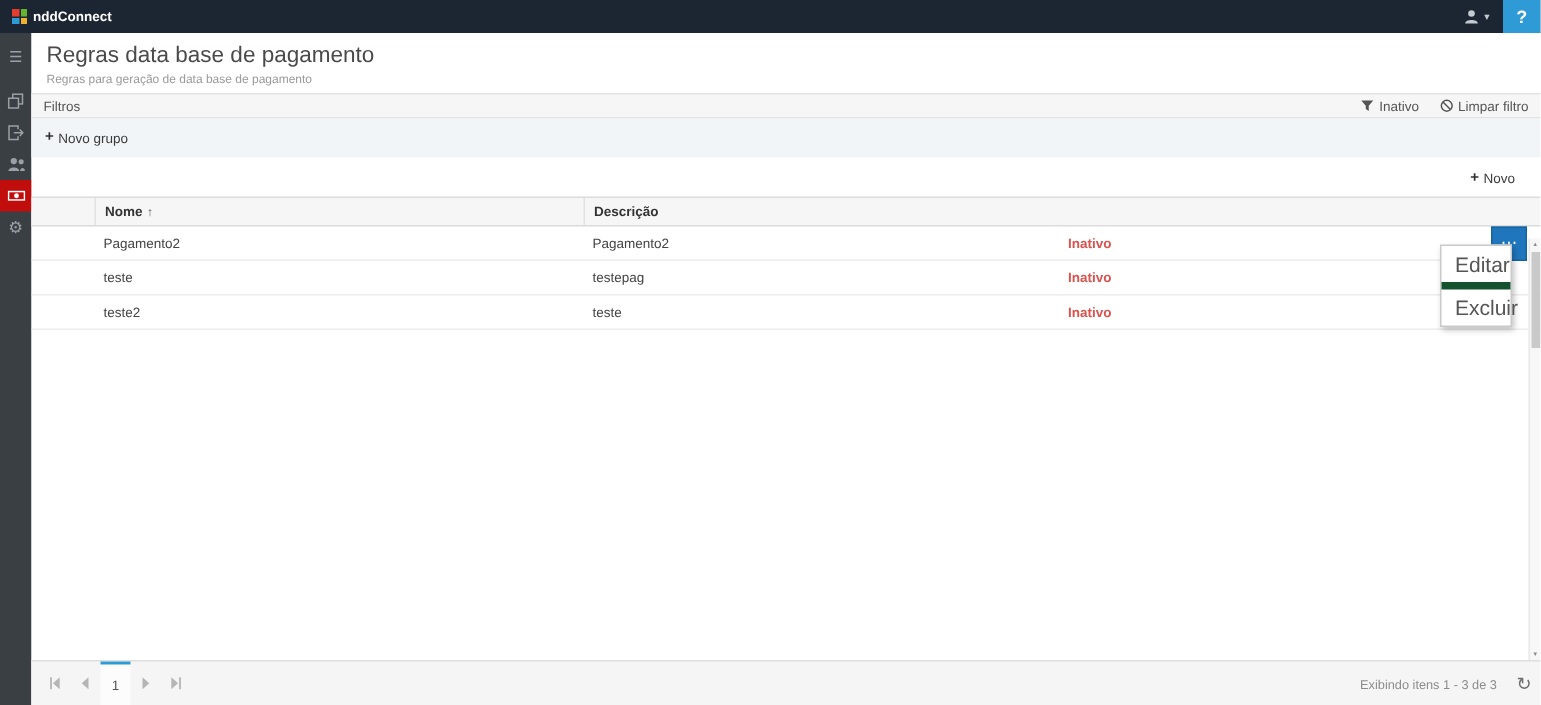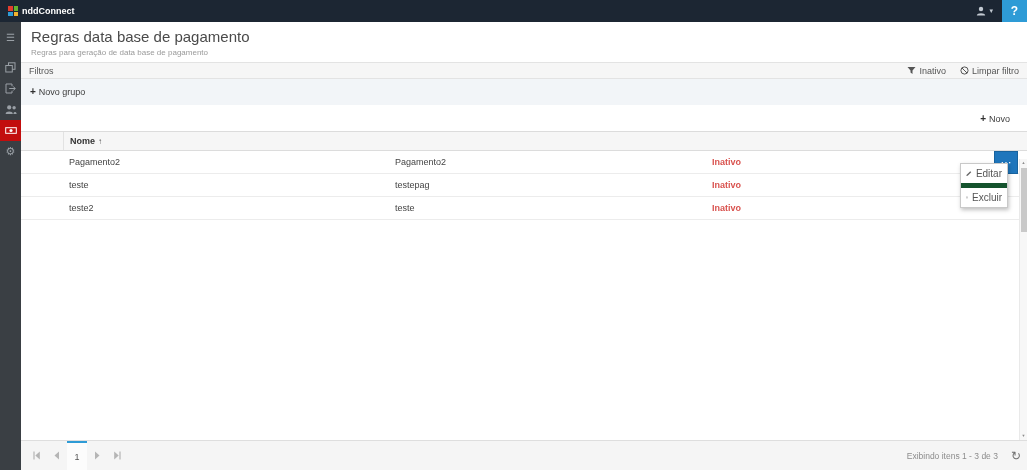--- a/index.html
+++ b/index.html
@@ -62,21 +62,21 @@
   .sort { font-weight:bold; color:#555; font-size:8px; }
   .trow { display:flex; align-items:center; height:23px; border-bottom:1px solid #ececec;
           font-size:9px; color:#444; position:relative; cursor:pointer; }
   .inactive { color:#d9534f; font-weight:bold; }
 
   
   .action-btn { position:absolute; right:9px; top:0; width:24px; height:23px; background:#1f76bc;
                 border:1px solid #18639e; color:#fff; font-size:11px; line-height:1; cursor:pointer; }
   .ctx-menu { position:absolute; top:12px; right:19px; width:48px; background:#fff;
               border:1px solid #c9c9c9; box-shadow:1px 2px 4px rgba(0,0,0,.25); z-index:10; }
-  .menu-item { display:flex; align-items:center; gap:4px; padding:4px 5px; font-size:10px; color:#555; cursor:pointer; }
+  .menu-item { display:flex; align-items:center; gap:4px; padding:4px 5px; font-size:14px; color:#555; cursor:pointer; }
   .menu-item + .menu-item { border-top:5px solid #14532d; }
 
   
   .scrollbar { position:absolute; top:137px; bottom:30px; right:0; width:8px; background:#f7f7f7;
                border-left:1px solid #e9e9e9; z-index:20; display:flex; flex-direction:column; align-items:center; }
   .sb-arrow { font-size:4px; color:#8d8d8d; height:8px; line-height:8px; width:100%; text-align:center; }
   .sb-thumb { width:6px; height:64px; background:#c9c9c9; margin-top:1px; }
   .sb-fill { flex:1; }
 
   
@@ -191,20 +191,23 @@
         <span>Novo</span>
       </span>
     </div>
 
     <div class="grid">
       <div class="thead">
         <div class="cell c-sel"></div>
         <div class="cell c-nome">
           <span>Nome</span>
           <span class="sort">↑</span>
+        </div>
+        <div class="cell c-desc">
+          <span>Descrição</span>
         </div>
       </div>
 
       <div class="trow">
         <div class="cell c-sel"></div>
         <div class="cell c-nome">Pagamento2</div>
         <div class="cell c-desc">Pagamento2</div>
         <div class="cell c-status inactive">Inativo</div>
         <button class="action-btn">⋯</button>
         <div class="ctx-menu">

